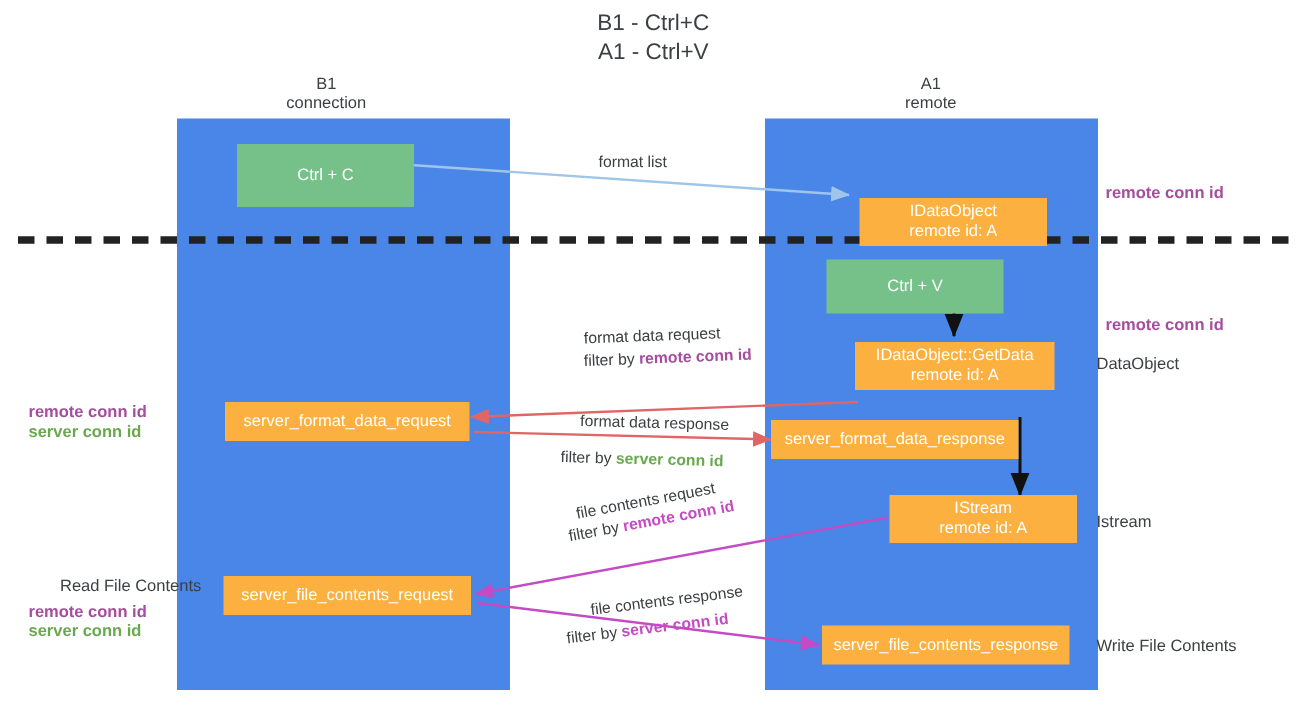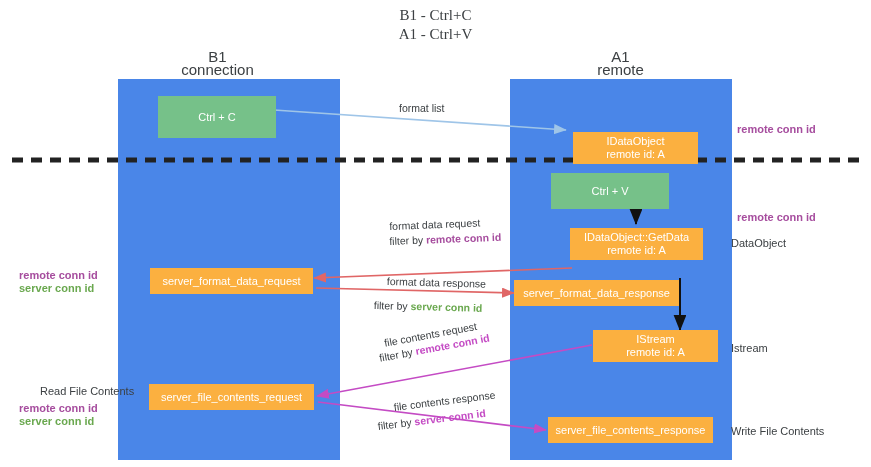--- a/index.html
+++ b/index.html
@@ -10,24 +10,23 @@
     overflow:hidden;
     position:relative;
   }
   #stage{position:absolute;left:0;top:0;width:871px;height:467px;}
 
   
   .title{
     position:absolute;left:0;top:6px;width:871px;
     text-align:center;font-size:15px;color:#3c4043;line-height:19px;
     white-space:pre-line;
-    font-family:Liberation Serif, serif;
   }
   .lane-head{
-    position:absolute;text-align:center;font-size:15px;color:#3c4043;
+    position:absolute;text-align:center;font-size:11px;color:#3c4043;
     line-height:13px;white-space:pre-line;
   }
   .lane{position:absolute;background:#4a86e8;}
 
   .box{
     position:absolute;box-sizing:border-box;
     display:flex;flex-direction:column;align-items:center;justify-content:center;
     color:#ffffff;font-size:11px;line-height:13px;text-align:center;
     white-space:pre-line;
   }

